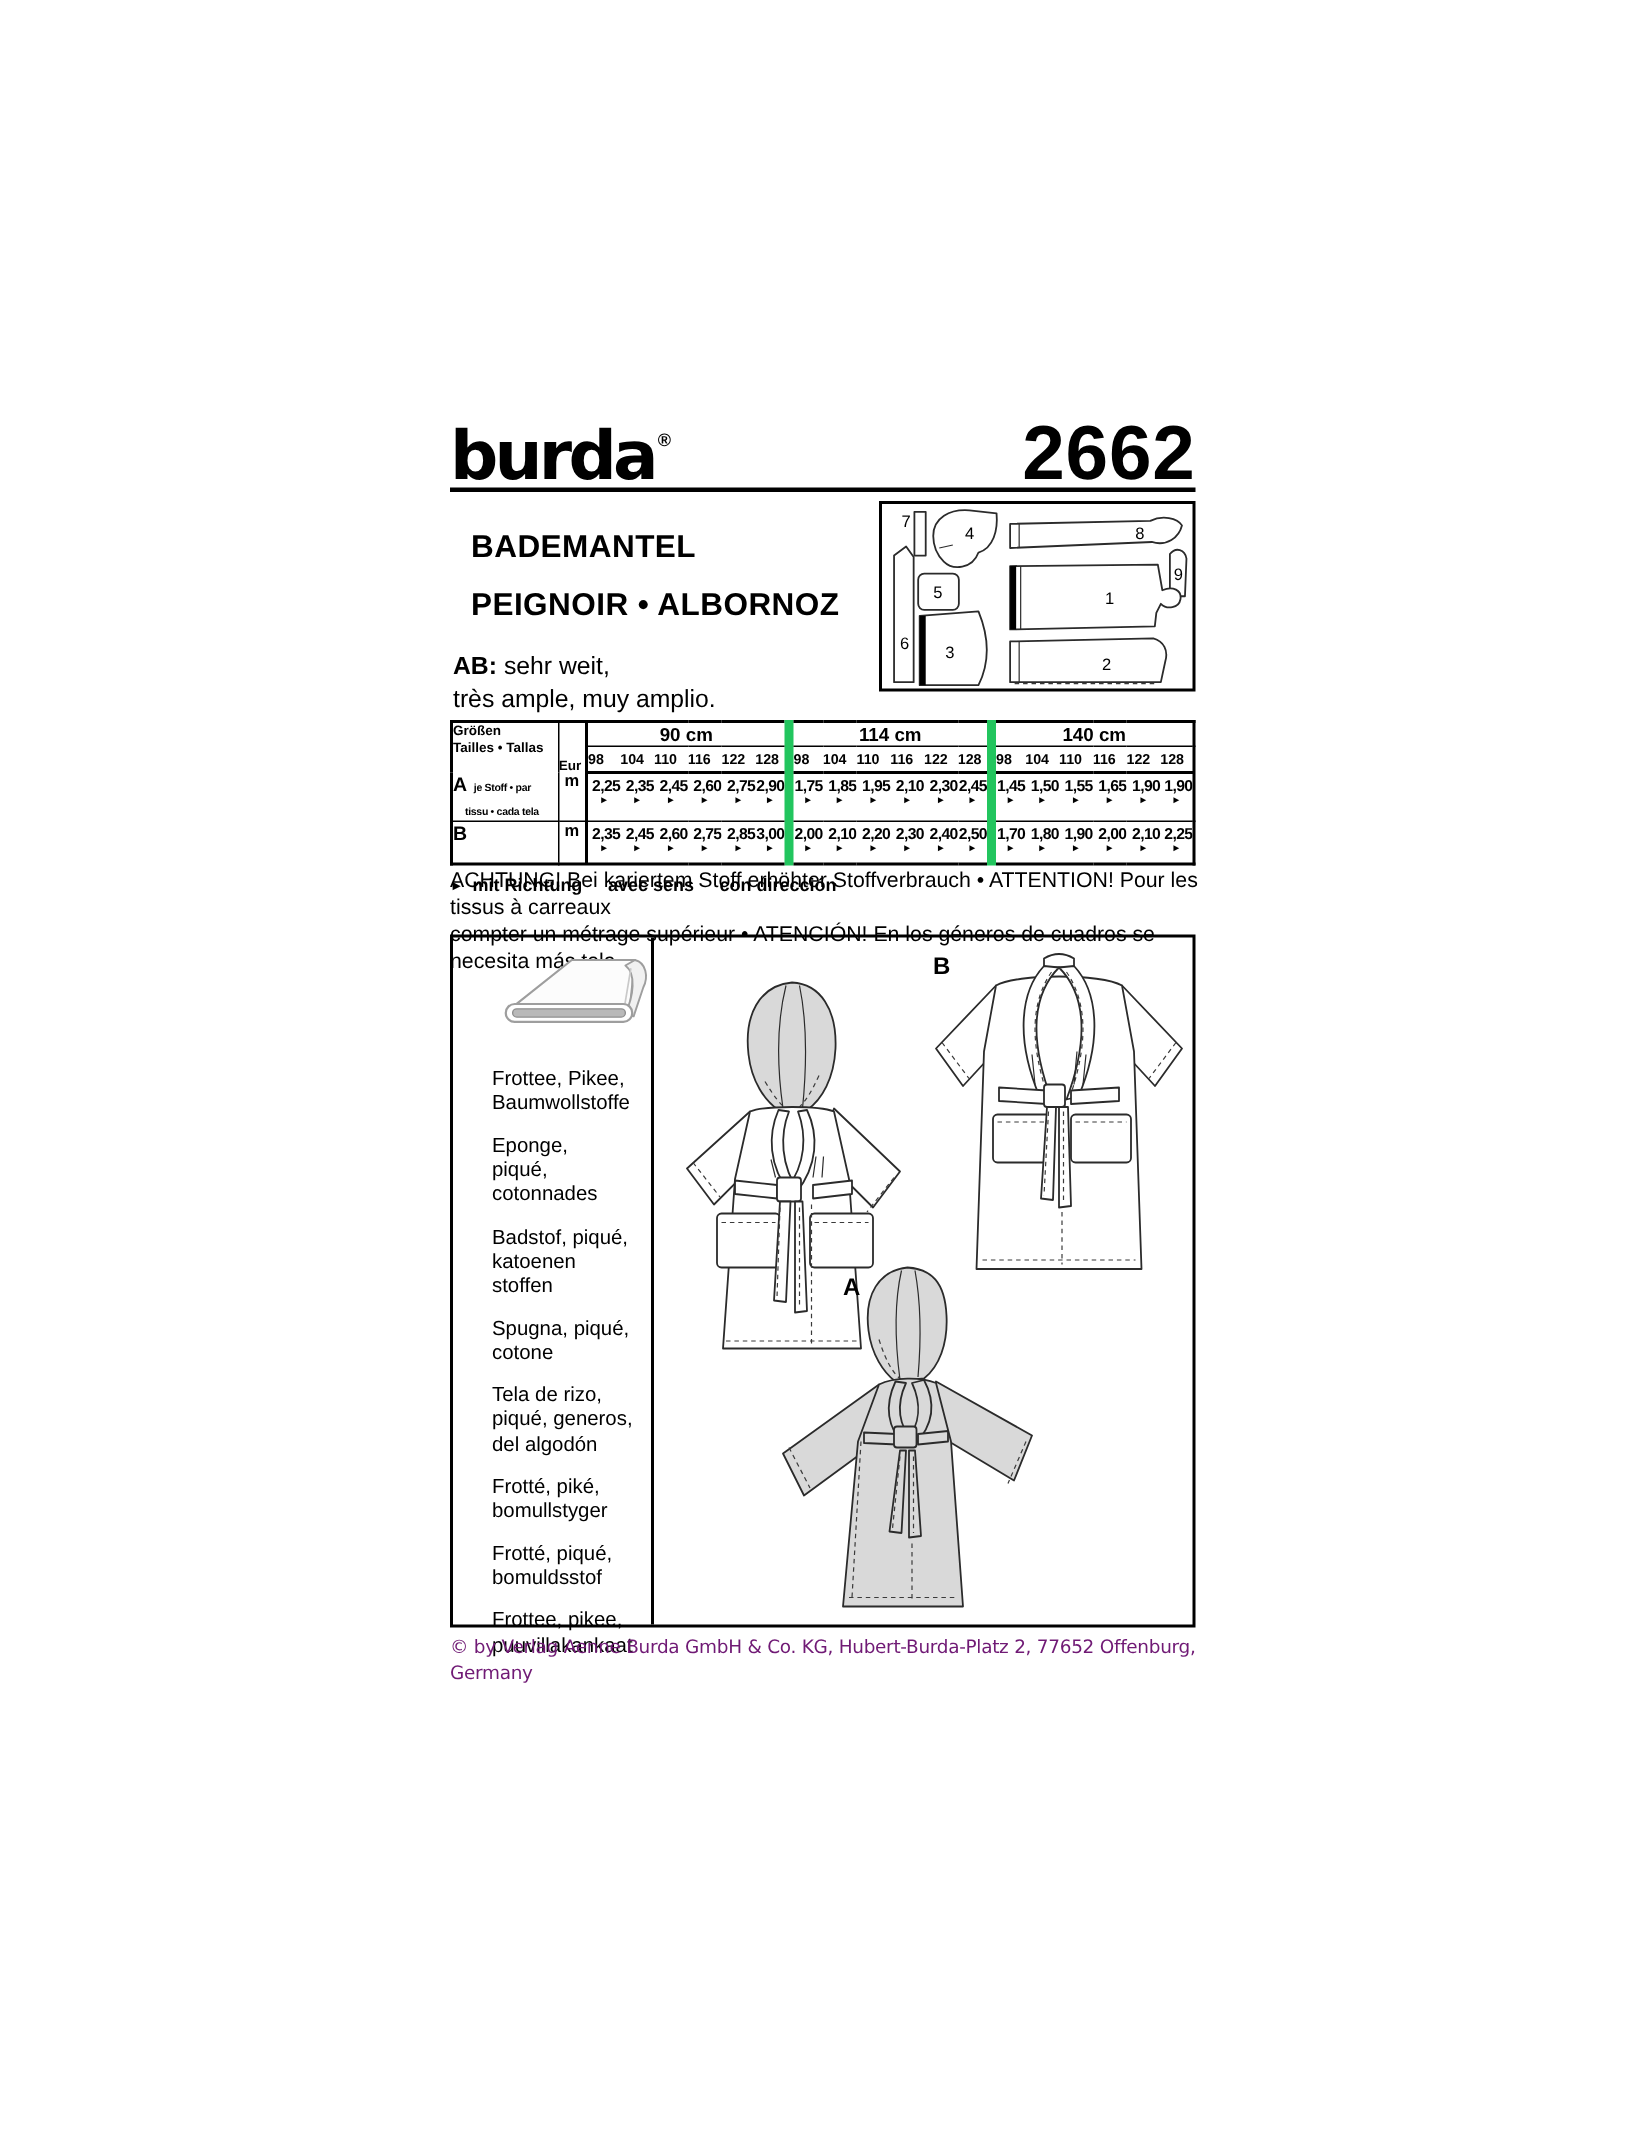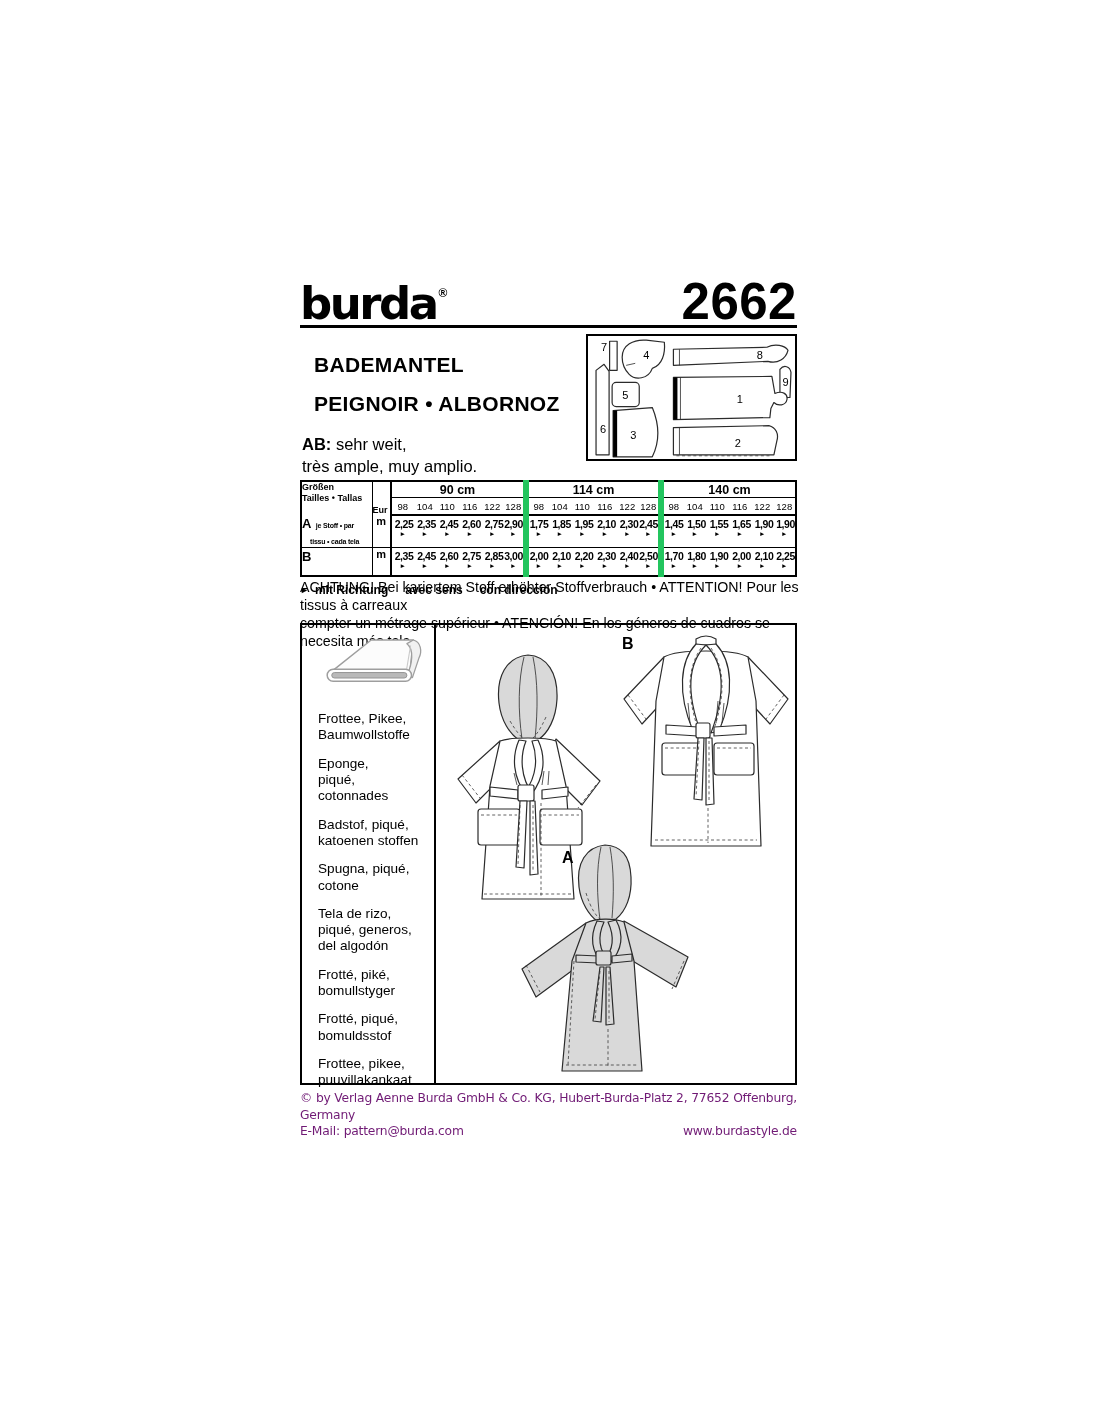--- a/index.html
+++ b/index.html
@@ -52,21 +52,21 @@
   col.c-lbl{width:71px;} col.c-eur{width:19px;}
   td.lblc{border-right:1px solid #000;}
   td.eurc{border-right:2px solid #000;}
   tr.r1 td{height:15px;}
   tr.r2 td{height:16px;}
   .corner{font-size:9px; font-weight:bold; line-height:1.25; padding:2px 0 0 3px; vertical-align:top;}
   td.eurc{font-size:9px; font-weight:bold; vertical-align:bottom; padding:0 0 1px 2px;}
   td.grp{font-size:12.5px; font-weight:bold; text-align:center; border-bottom:1px solid #000;}
   td.gsep{border-left:6px solid #22c55e;margin-left:28px;}
   tr.r2 td{border-bottom:2px solid #000;}
-  td.sz{font-size:9.5px; font-weight:normal; text-align:center;}
+  td.sz{font-size:9.5px; font-weight:bold; text-align:left;}
   tr.datarow td{height:27px; vertical-align:top;}
   tr.datarow.first td{border-bottom:1px solid #000;}
   td.rowlbl{padding:1px 0 0 2px; line-height:1;}
   .big{font-size:13px; font-weight:bold;}
   .sm{font-size:7px; font-weight:bold; letter-spacing:-0.2px;}
   .sm.ind{display:inline-block; margin-left:8px; margin-top:1px;}
   td.unit{font-size:11px; font-weight:bold; text-align:center; padding-top:4px;}
   td.val{text-align:center;}
   .vnum{font-size:10.5px; font-weight:bold; line-height:11px; margin-top:3px; letter-spacing:-0.4px;text-align:right;}
   .varr{font-size:6.5px; line-height:8px;}
@@ -78,21 +78,21 @@
   .attention{position:absolute; top:302px; left:0; width:500px; font-size:14.2px; line-height:1.27;}
 
   
   .illu-box{
     position:absolute; top:347px; left:0; width:497px; height:462px;
     border:2px solid #000; box-sizing:border-box;
   }
   .fabric-col{
     position:absolute; left:0; top:0; bottom:0; width:134px;
     border-right:2px solid #000; box-sizing:border-box;
-    padding:8px 6px 0 16px;
+    padding:8px 6px 0 26px;
   }
   .fabric-icon{display:block; margin:0 auto 20px auto; width:110px; height:58px;}
   .fabric-item{font-size:13.6px; line-height:1.2; margin-bottom:12px; white-space:pre-line;}
   .robe-area{position:absolute; left:134px; top:0; right:0; bottom:0;}
   .robe{position:absolute;}
   .robe svg{display:block; width:100%; height:100%;}
   .view-label{font-family:"Liberation Sans",sans-serif; font-weight:bold; font-size:16px; fill:#000;}
   .fw{fill:#ffffff; stroke:#2b2b2b; stroke-width:1.2; stroke-linejoin:round;}
   .fg{fill:#d9d9d9; stroke:#2b2b2b; stroke-width:1.2; stroke-linejoin:round;}
   .dash{fill:none; stroke:#3a3a3a; stroke-width:.8; stroke-dasharray:3,2.6;}
@@ -512,20 +512,16 @@
             <path class="dash" d="M74,120 L68,224"></path>
             <text class="view-label" x="62" y="22">A</text>
           </svg>
         </div>
 
       </div>
     </div>
 
     <div class="footer">
       <div class="foot-line1">© by Verlag Aenne Burda GmbH &amp; Co. KG, Hubert-Burda-Platz 2, 77652 Offenburg, Germany</div>
-      <div class="foot-line2">
-        <span>E-Mail: pattern@burda.com</span>
-        <span>www.burdastyle.de</span>
-      </div>
     </div>
 
   </div>
 </div>
 
 </body></html>

